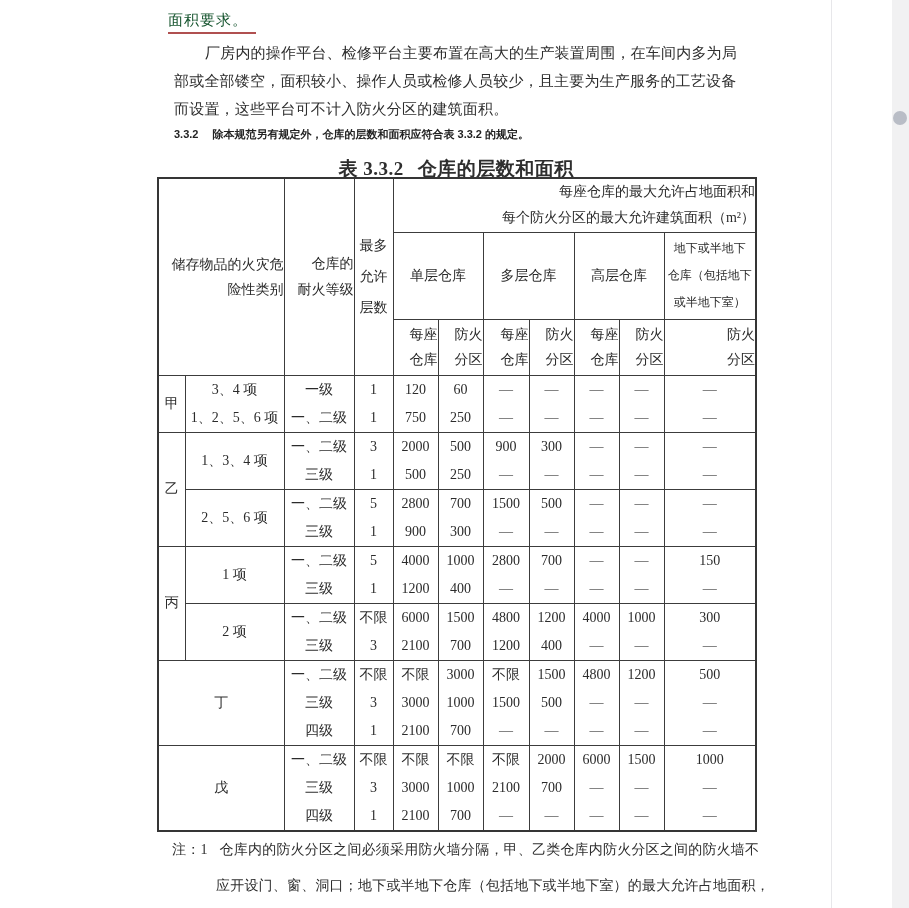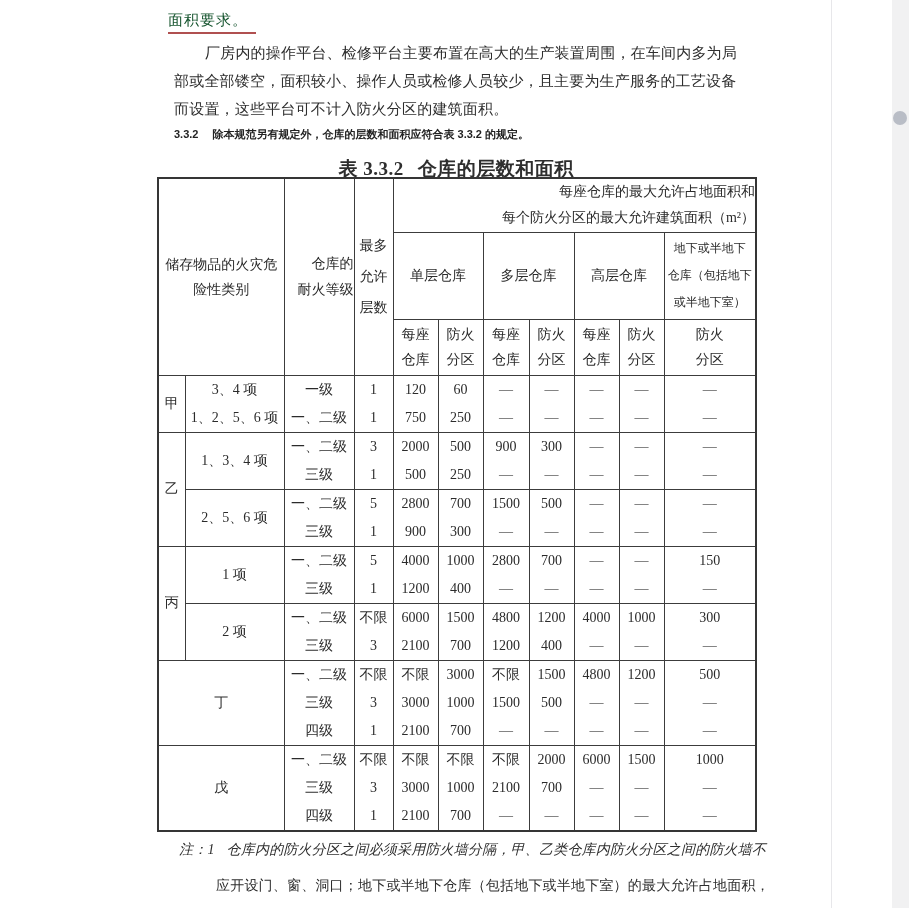--- a/index.html
+++ b/index.html
@@ -44,31 +44,31 @@
     border:2px solid #353535;
     font-size:14px;color:#2b2b2b;
   }
   table.main td,table.main th{
     border-left:1px solid #3c3c3c;border-right:1px solid #3c3c3c;
     padding:0;text-align:center;vertical-align:middle;font-weight:normal;
   }
   .bb{border-bottom:1px solid #3c3c3c !important;}
   tr.hA{height:54px;} tr.hB{height:87px;} tr.hC{height:56px;}
   tbody tr.r{height:28.5px;}
-  .l25 div{line-height:25px;}
+  .l25 div{line-height:25px;text-align:right;}
   .l26 div{line-height:26px;text-align:right;}
   .l27 div{line-height:27px;}
   .l31 div{line-height:31px;}
   .ug{font-size:12px;}
   .num-cell{font-size:14px;}
   .dash{color:#5a5a5a;}
 
   
   .note-line{position:absolute;font-size:14px;letter-spacing:0.2px;white-space:nowrap;}
-  .nl1{left:179px;top:841px;font-style:italic;}
+  .nl1{left:172px;top:841px;}
   .nl1 .lbl{margin-right:12px;}
   .nl2{left:216px;top:877px;}
 </style>
 </head>
 <body>
 
 <div class="page-edge"></div>
 <div class="scroll-track"></div>
 <div class="scroll-thumb"></div>
 

